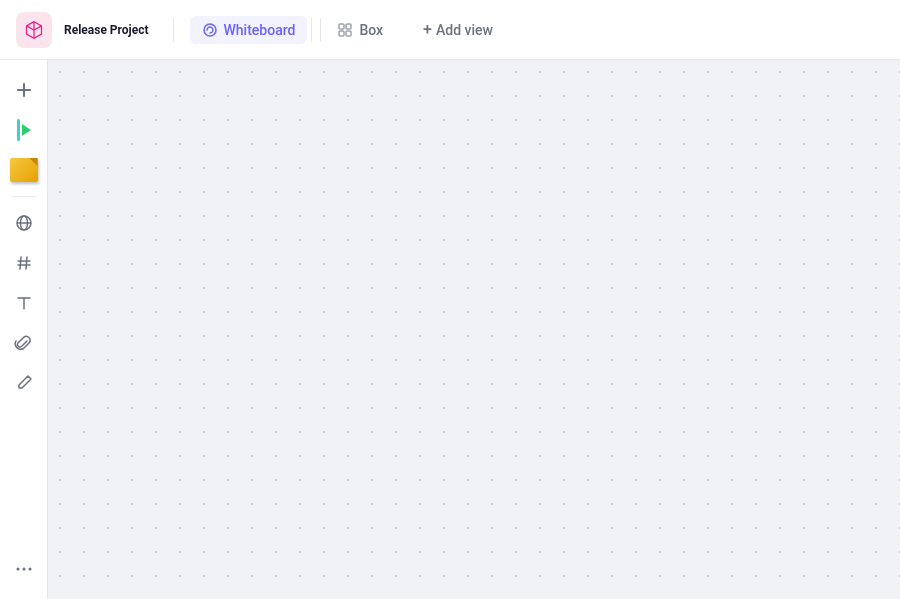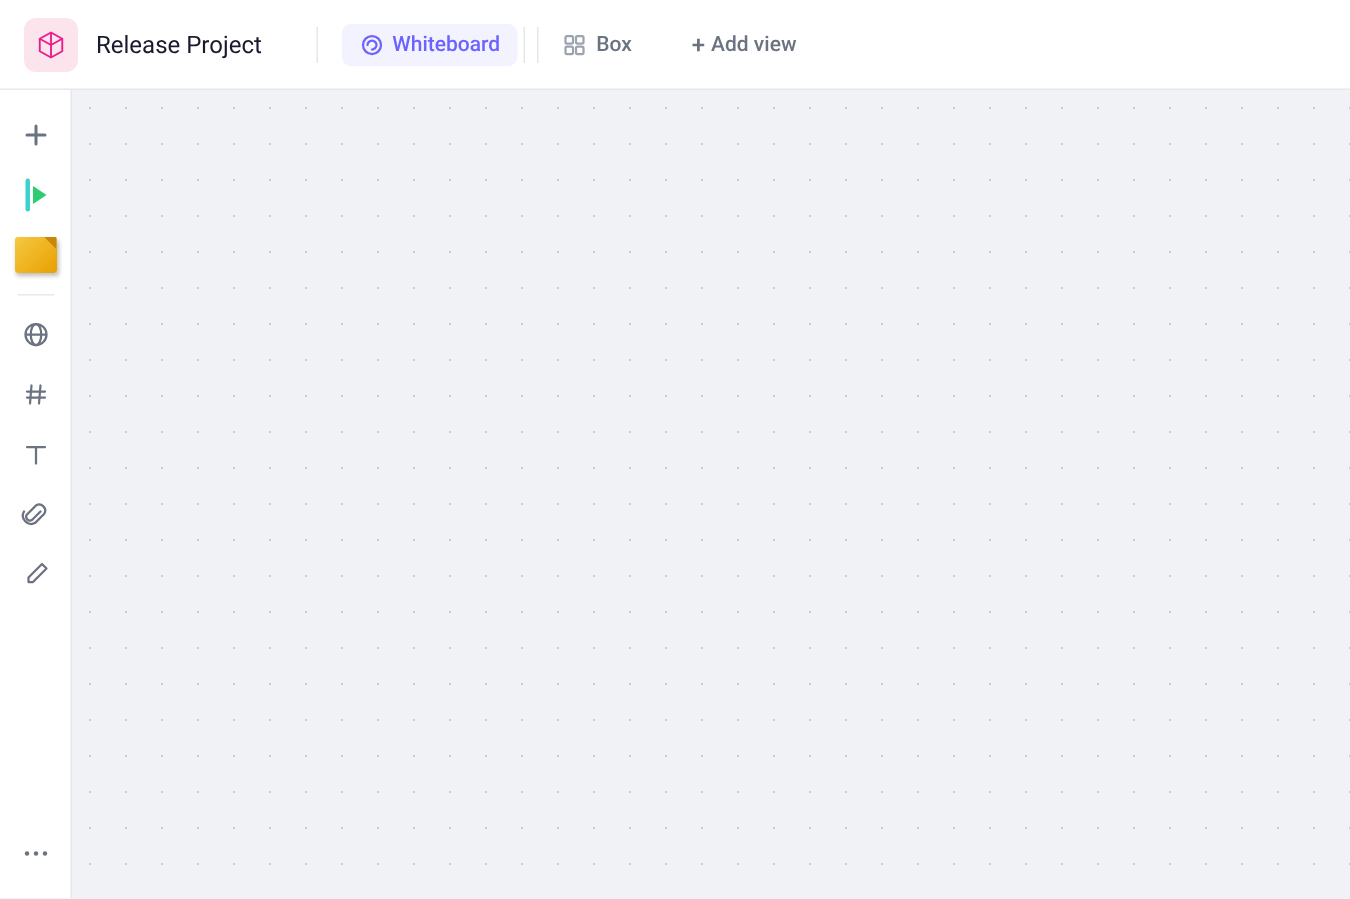--- a/index.html
+++ b/index.html
@@ -32,24 +32,24 @@
       align-items: center;
       justify-content: center;
     }
 
     .project-icon svg {
       width: 20px;
       height: 20px;
     }
 
     .project-title {
-      font-size: 16px;
-      font-weight: 400;
+      font-size: 12px;
+      font-weight: 700;
       color: #1a1a2e;
-      margin-right: 20px;
+      margin-right: 8px;
     }
 
     .nav-divider {
       width: 1px;
       height: 24px;
       background: #e5e7eb;
       margin: 0 4px;
     }
 
     .nav-tabs {

